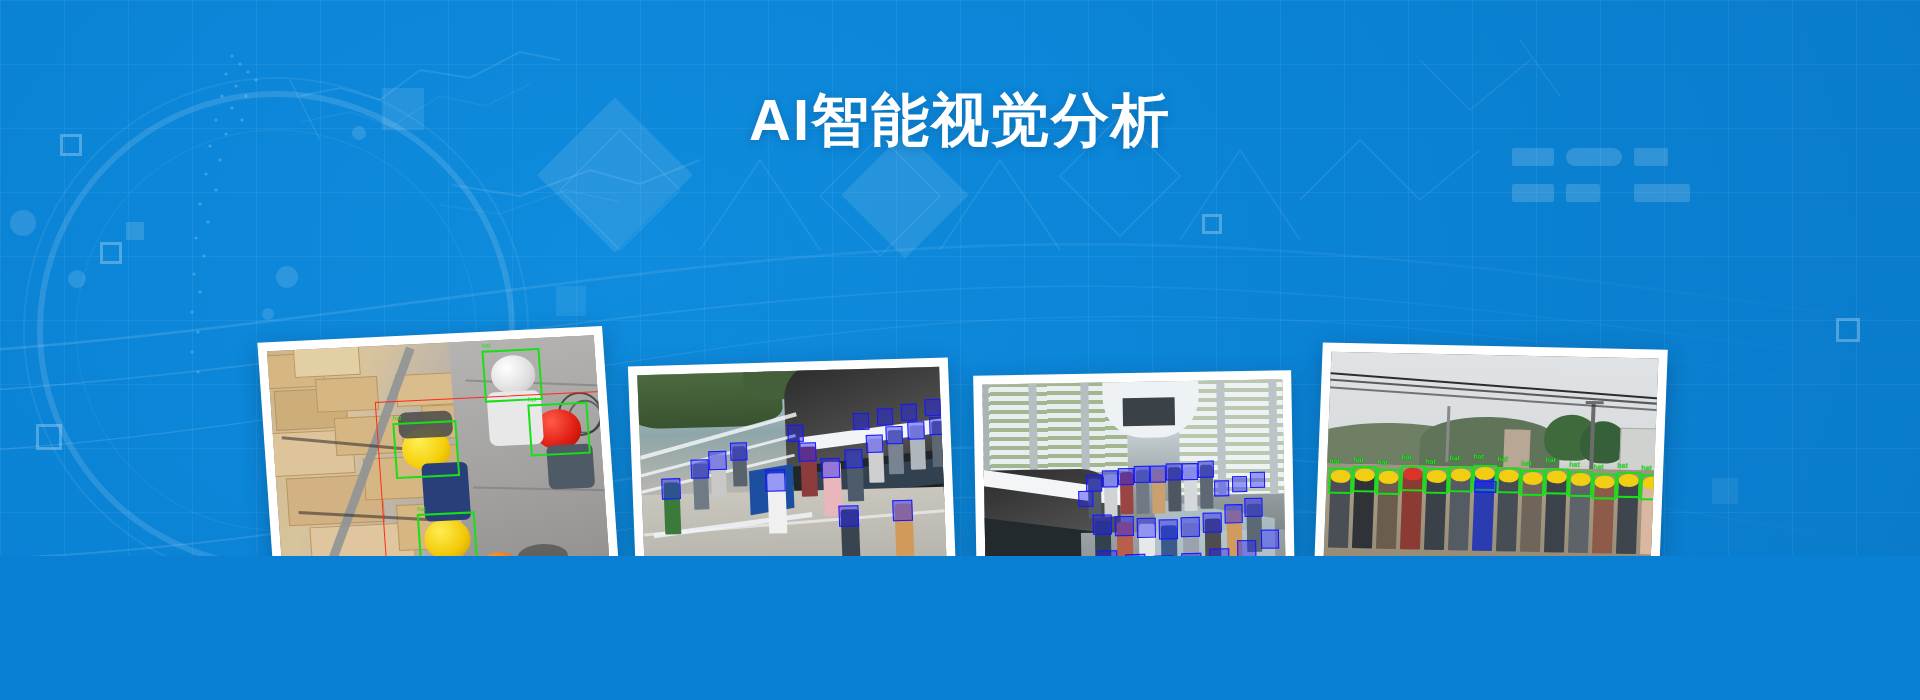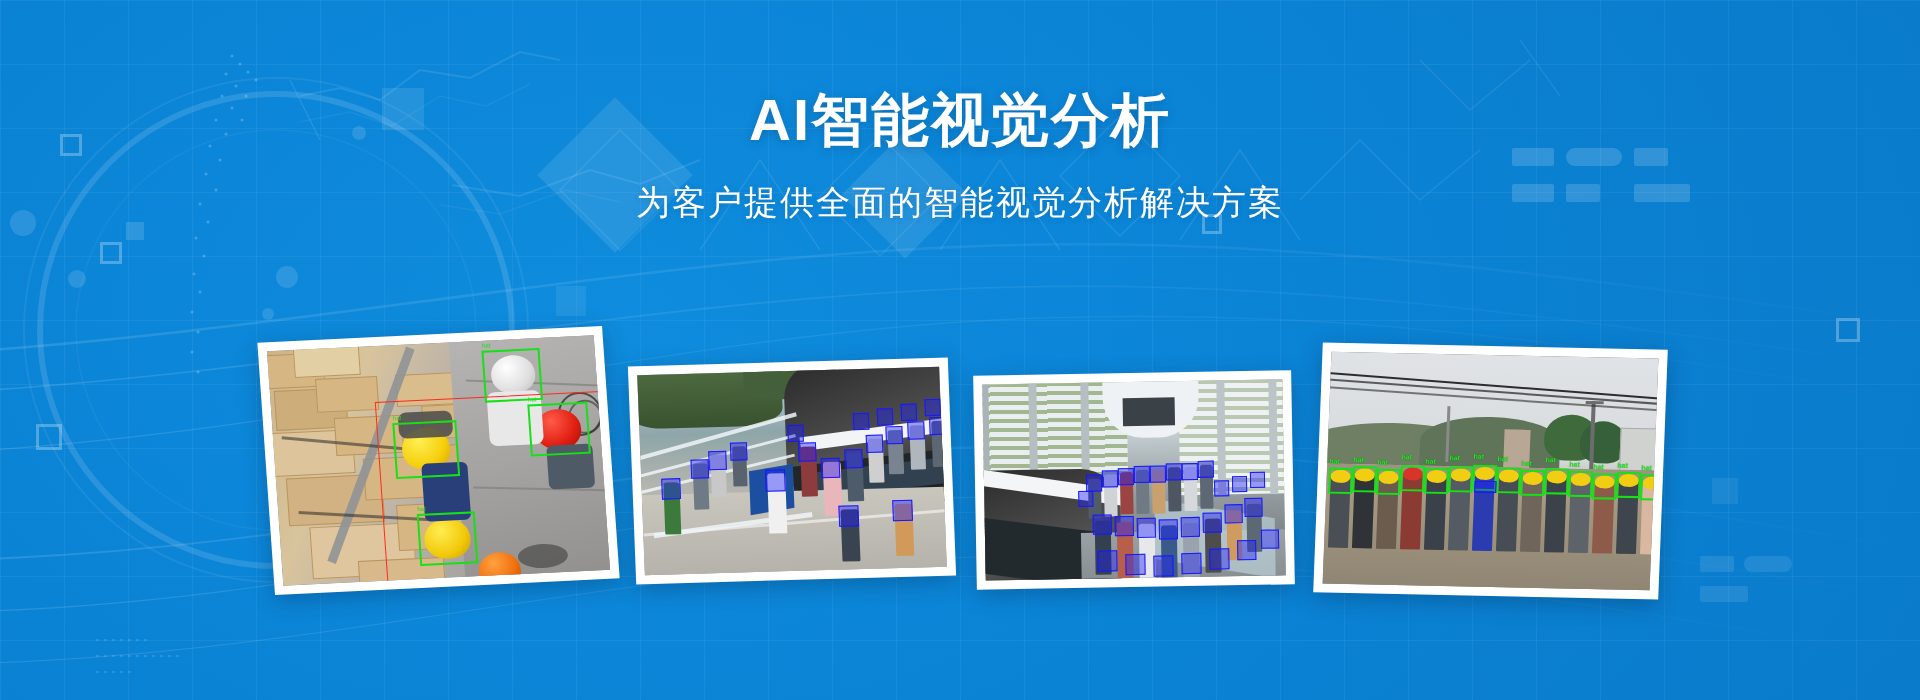--- a/index.html
+++ b/index.html
@@ -4,21 +4,21 @@
 <title>AI Banner</title>
 <style>
   * { margin:0; padding:0; box-sizing:border-box; }
   html,body { width:1920px; height:700px; overflow:hidden; }
   body {
     font-family:"Liberation Sans","DejaVu Sans",sans-serif;
     background:#0a80d4;
   }
   .banner{
     position:relative;
-    width:1920px; height:700px;
+    width:1920px; height:556px;
     overflow:hidden;
     background:
       radial-gradient(ellipse 1400px 900px at 32% 46%, #0f8cdd 0%, #0b84d6 45%, #0a7bcb 100%);
   }
 
   
   .bg-layer{ position:absolute; inset:0; pointer-events:none; }
 
   .grid{
     background-image:
@@ -264,21 +264,20 @@
   <div class="sq-fill" style="left:1712px;top:478px; width:26px; height:26px; background:rgba(255,255,255,.07);"></div>
 
   <div class="dot-c" style="left:352px; top:126px; width:14px; height:14px;"></div>
   <div class="dot-c" style="left:10px;  top:210px; width:26px; height:26px;"></div>
   <div class="dot-c" style="left:68px;  top:270px; width:18px; height:18px;"></div>
   <div class="dot-c" style="left:276px; top:266px; width:22px; height:22px;"></div>
   <div class="dot-c" style="left:262px; top:308px; width:12px; height:12px;"></div>
 
   <div class="copy">
     <h1 class="title">AI智能视觉分析</h1>
-    <p class="subtitle">为客户提供全面的智能视觉分析解决方案</p>
   </div>
 
   <div class="strip">
 
     <div class="photo p1">
       <div class="inner">
         <div class="scene sc-warehouse">
 
           <div class="box" style="left:-4px; top:4px;   width:60px; height:34px;"></div>
           <div class="box" style="left:26px; top:-2px;  width:66px; height:30px; background:#e2cfa4;"></div>

